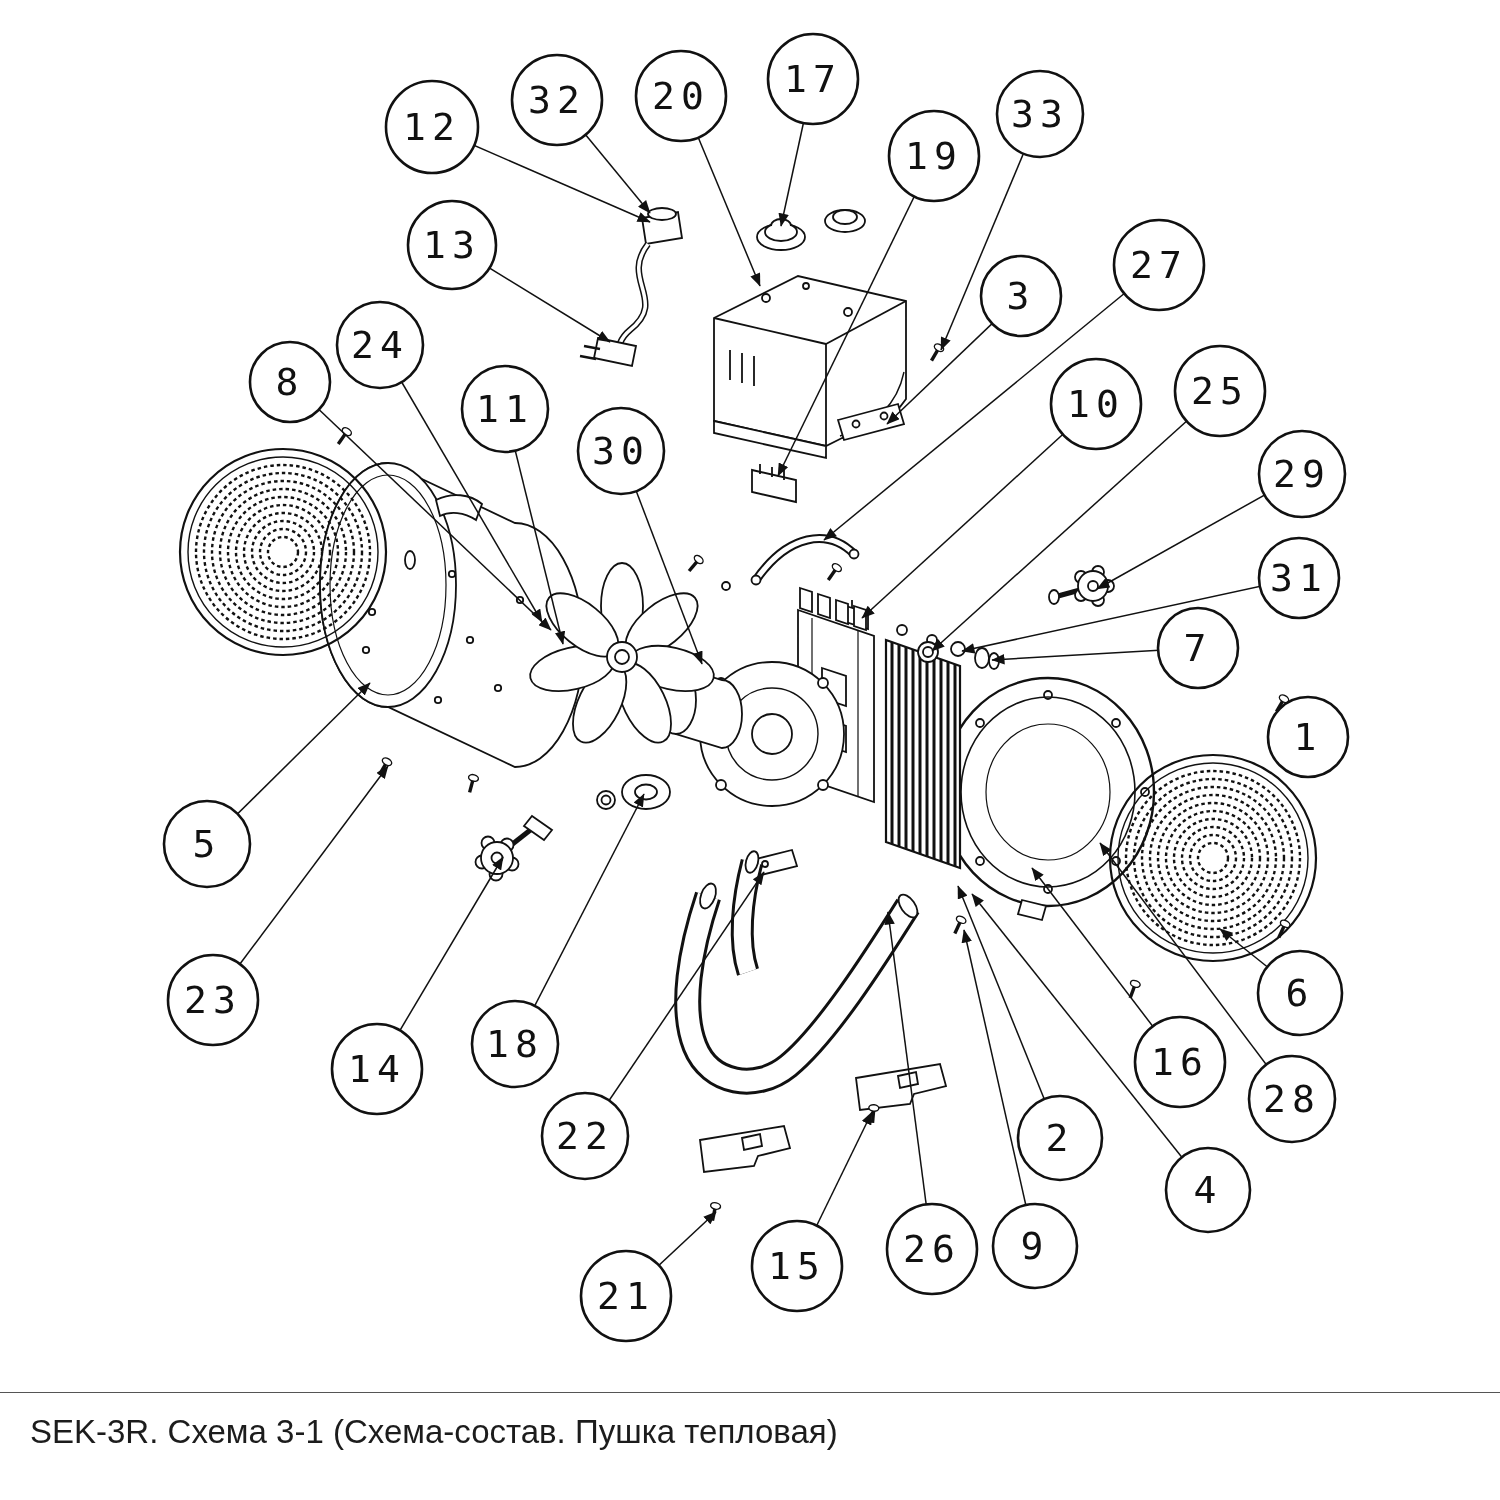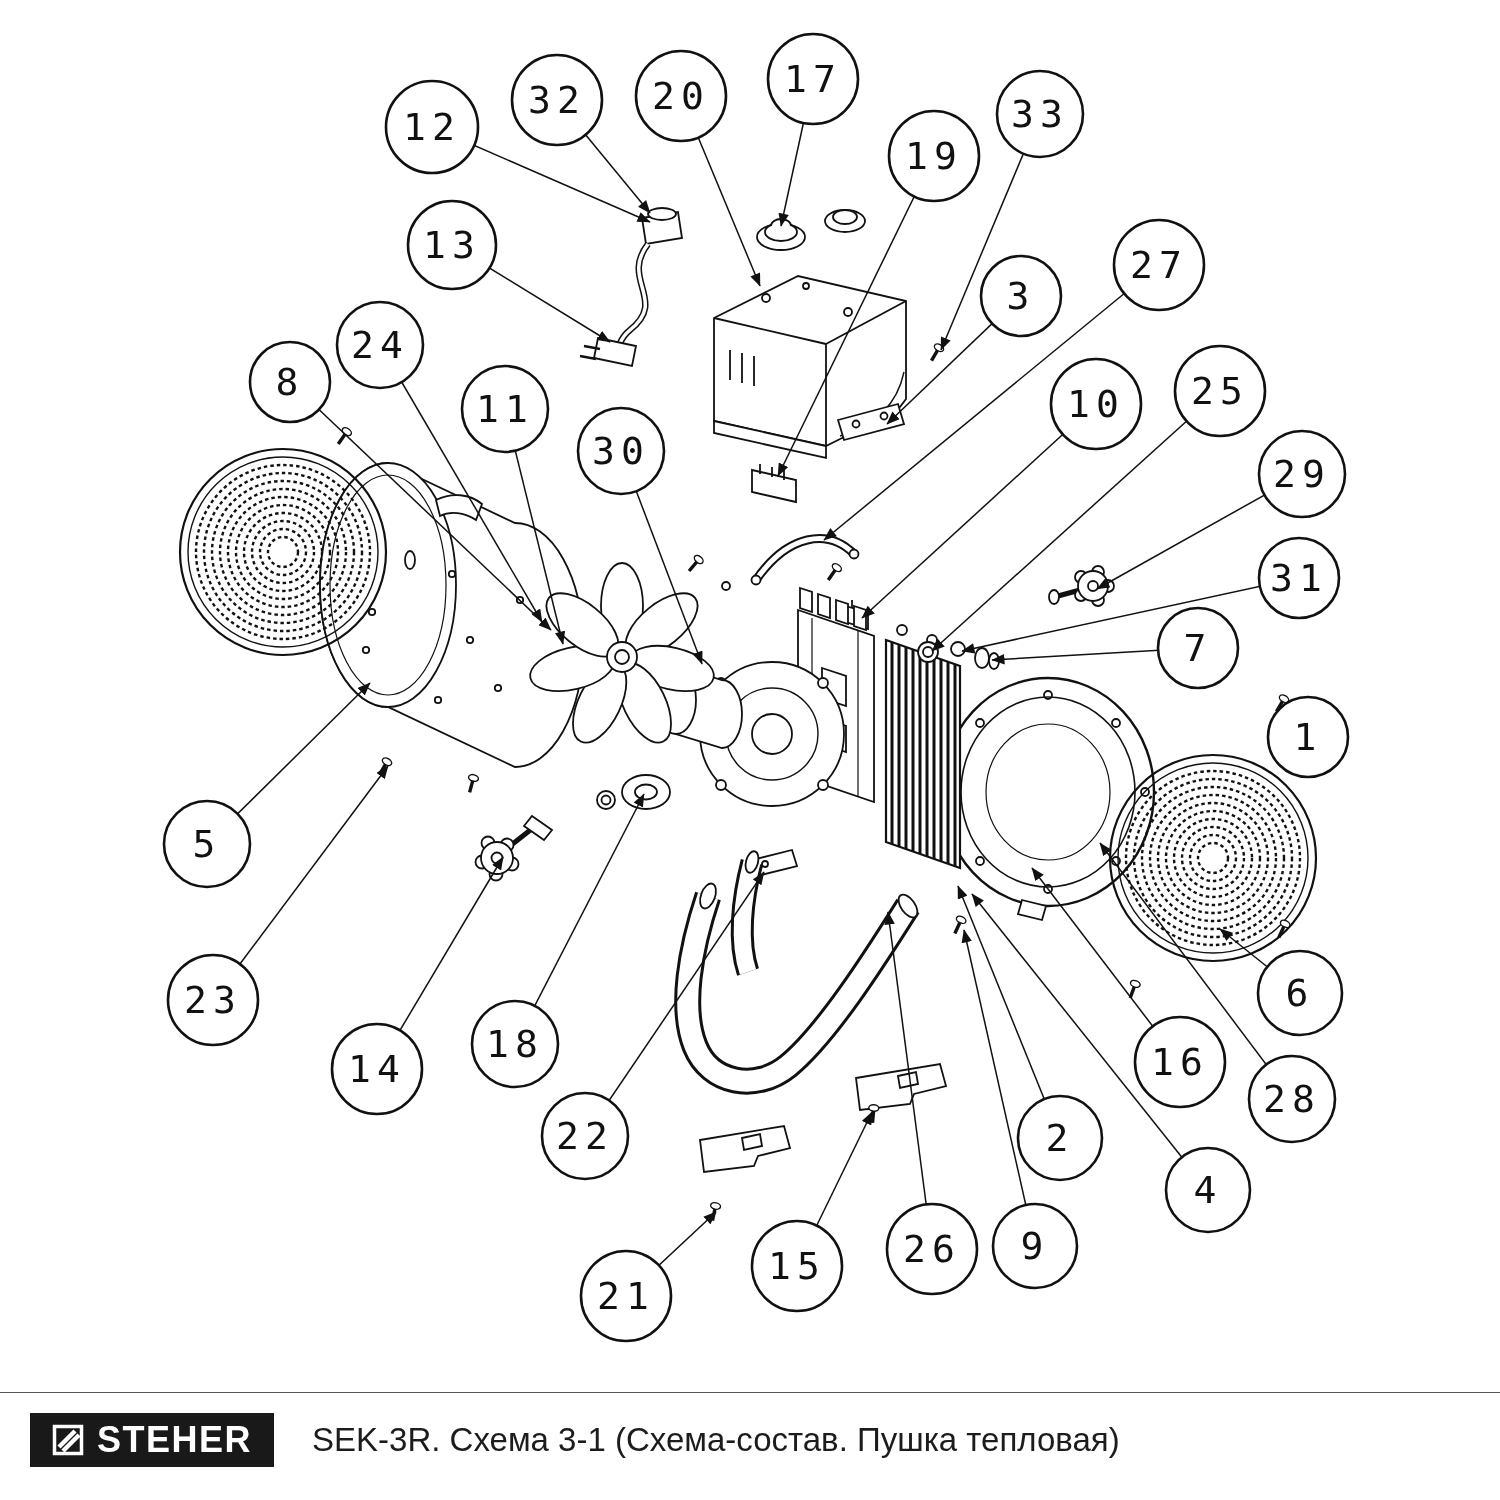--- a/index.html
+++ b/index.html
@@ -396,28 +396,20 @@
         <text x="1299" y="591" class="balloon-num">31</text>
         <circle cx="557" cy="100" r="45" class="balloon"></circle>
         <text x="557" y="113" class="balloon-num">32</text>
         <circle cx="1040" cy="114" r="43" class="balloon"></circle>
         <text x="1040" y="127" class="balloon-num">33</text>
       </g>
 </svg>
 
 <div class="footer">
   <div class="footer-row">
-    <div class="logo">
-      <svg width="32" height="32" viewBox="0 0 32 32">
-        <rect x="2.5" y="2.5" width="27" height="27" fill="none" stroke="#fff" stroke-width="3.5"></rect>
-        <path d="M7,23 L23,7" stroke="#fff" stroke-width="4.5"></path>
-        <path d="M11,27 L27,11" stroke="#fff" stroke-width="4.5"></path>
-      </svg>
-      <span class="logo-text">STEHER</span>
-    </div>
     <div class="caption">
       <b>SEK-3R.</b>
       <span>Схема 3-1 (Схема-состав. Пушка тепловая)</span>
     </div>
   </div>
 </div>
 
 </div>
 
 </body></html>

